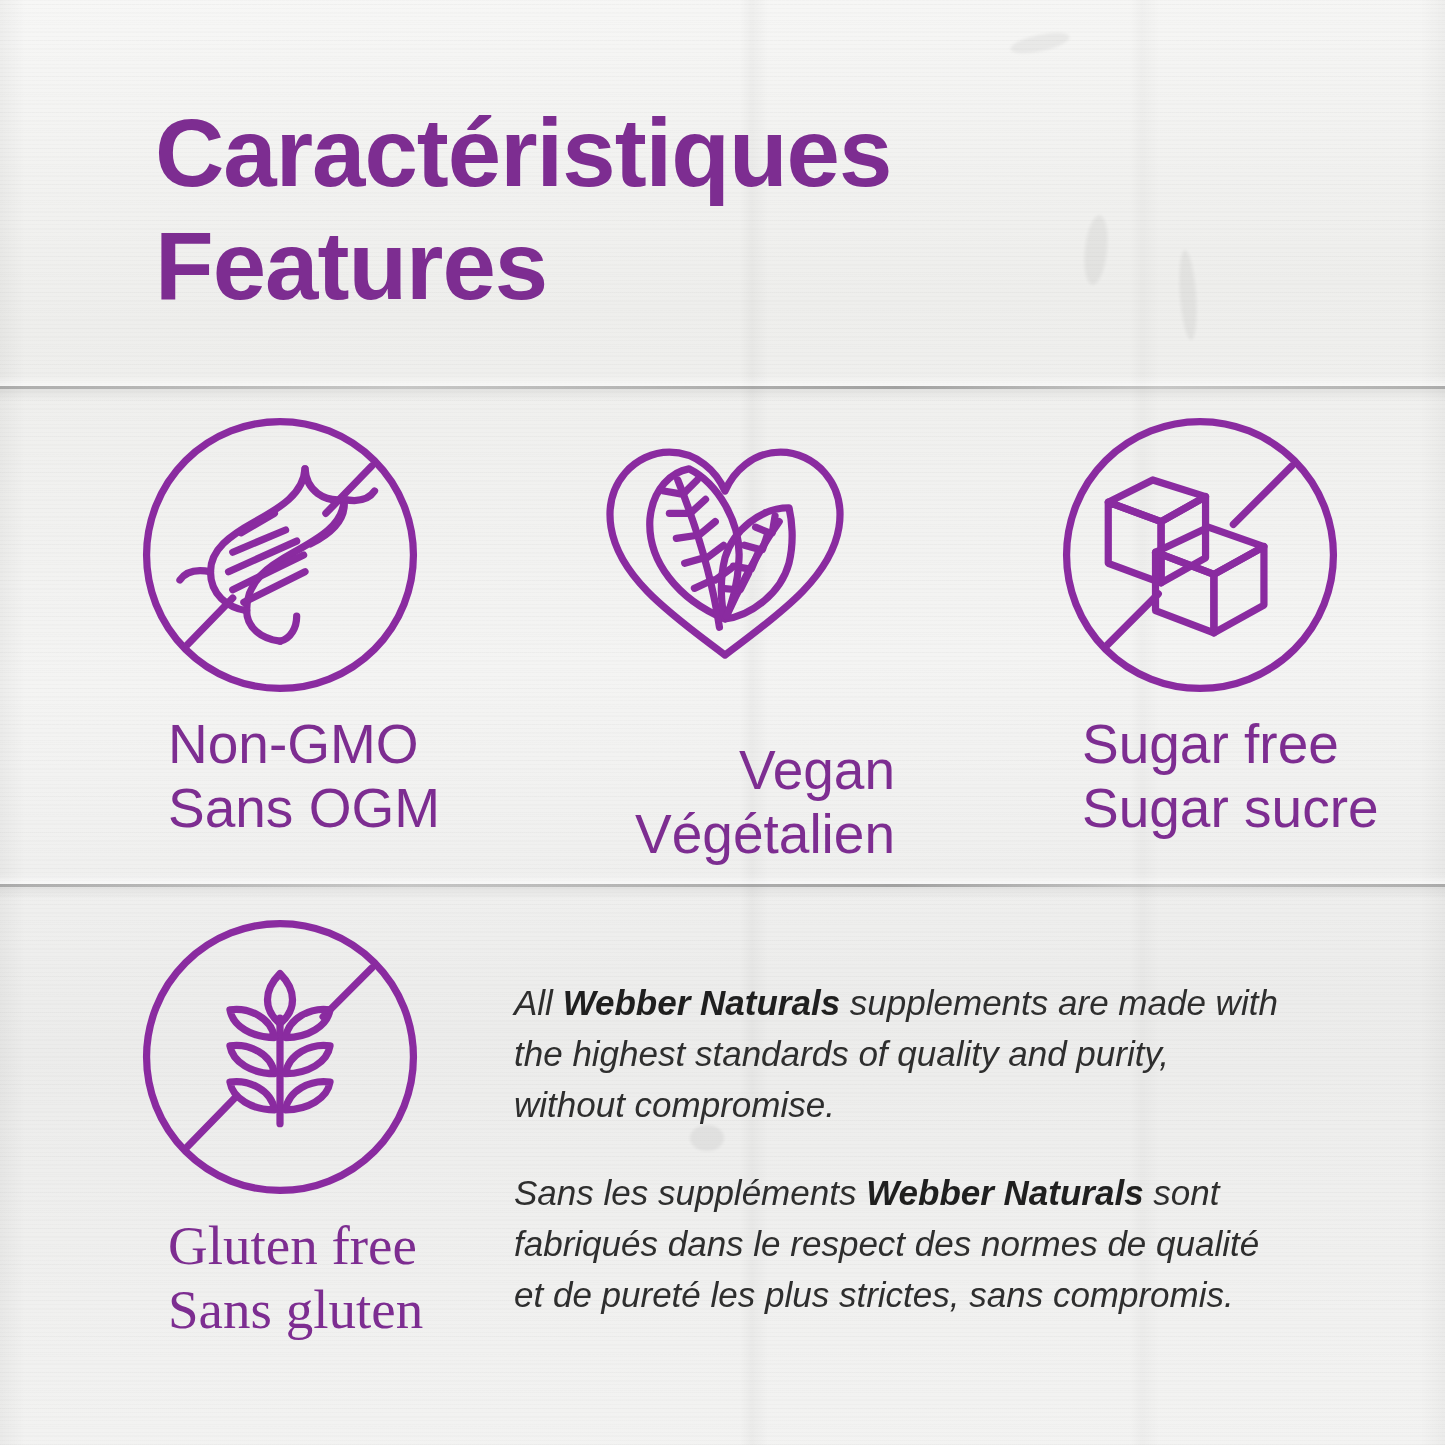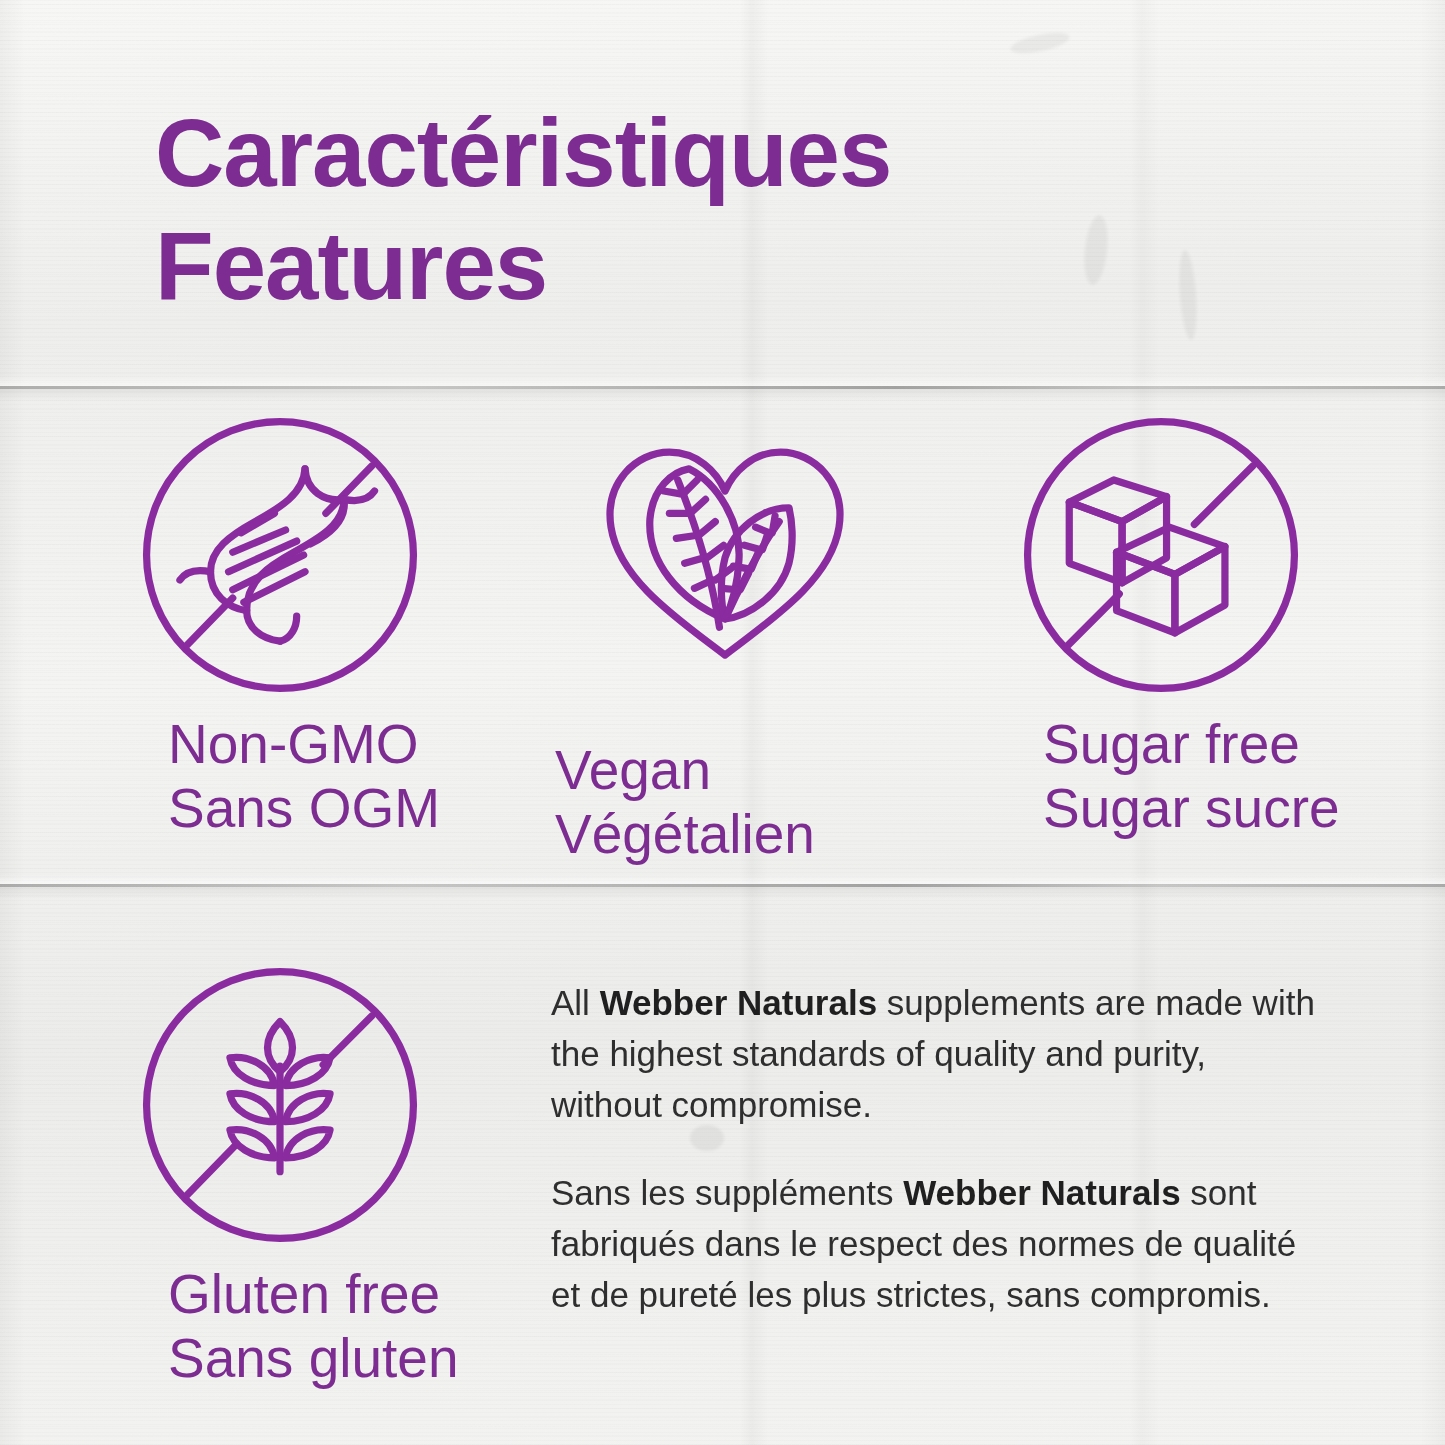--- a/index.html
+++ b/index.html
@@ -113,34 +113,35 @@
   .feature .label {
     color: #7D2D91;
     font-size: 55px;
     line-height: 1.17;
     margin-top: 14px;
     white-space: nowrap;
   }
 
   #feature-nongmo  { left: 110px;  top: 416px;  width: 340px; }
   #feature-vegan   { left: 555px;  top: 416px;  width: 340px; }
-  #feature-sugar   { left: 991px;  top: 416px;  width: 340px; }
-  #feature-gluten  { left: 110px;  top: 966px;  width: 340px; }
+  #feature-sugar   { left: 1030px;  top: 416px;  width: 340px; }
+  #feature-gluten  { left: 110px;  top: 918px;  width: 340px; font-family: Liberation Serif, serif; }
 
   #feature-nongmo .label,
   #feature-gluten .label { text-align: left; padding-left: 58px; }
   #feature-sugar  .label { text-align: left; padding-left: 52px; }
-  #feature-vegan  .label { text-align: left; margin-top: 40px; }
+  #feature-vegan  .label { text-align: right; margin-top: 40px; }
 
   
   .copy-block {
     position: absolute;
-    left: 551px;
+    left: 514px;
     top: 978px;
     width: 768px;
+    font-style: italic;
   }
   .copy-para {
     color: #2e2e2e;
     font-size: 35px;
     line-height: 1.45;
     margin: 0 0 38px 0;
   }
   .copy-para b { font-weight: bold; color: #1f1f1f; }
 </style>
 </head>

